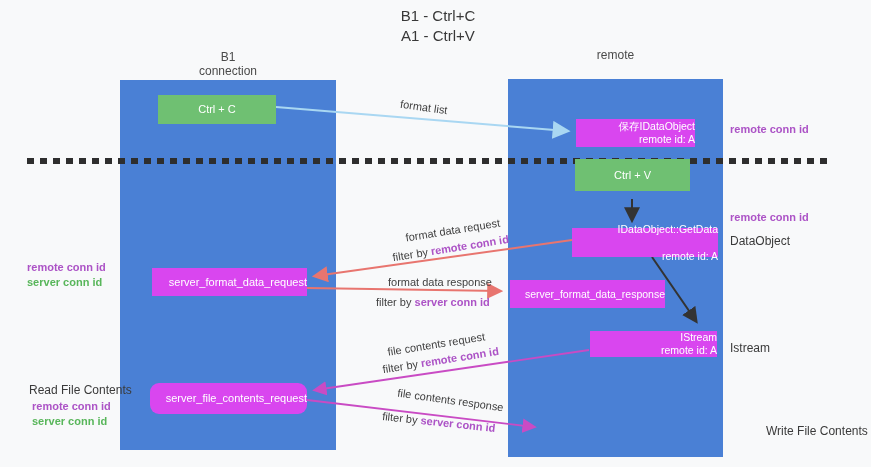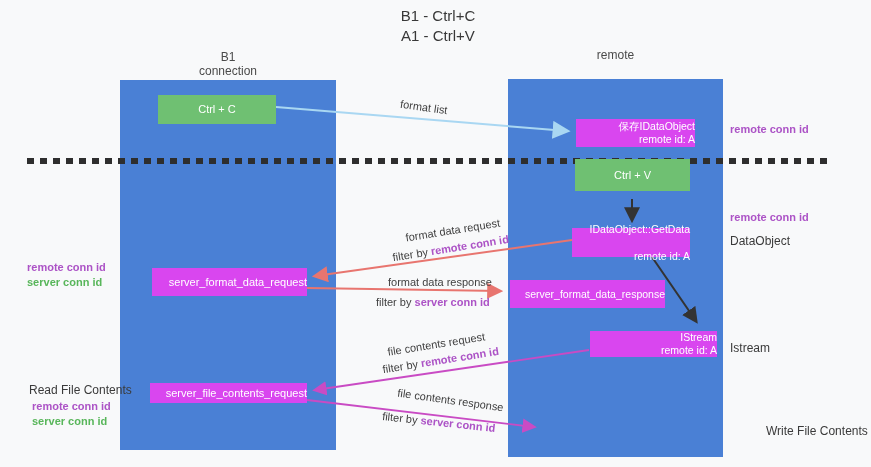--- a/index.html
+++ b/index.html
@@ -93,39 +93,39 @@
 
   <div class="box orange small" style="left:576px; top:119px; width:119px; height:28px;">
     <div>保存IDataObject</div>
     <div>remote id: A</div>
   </div>
 
   <div class="box green" style="left:575px; top:159px; width:115px; height:32px;text-align:right;">
     <div>Ctrl + V</div>
   </div>
 
-  <div class="box orange small" style="left:572px; top:228px; width:118px; height:29px;gap:14px;">
+  <div class="box orange small" style="left:572px; top:228px; width:146px; height:29px;gap:14px;">
     <div>IDataObject::GetData</div>
     <div>remote id: A</div>
   </div>
 
   <div class="box orange" style="left:152px; top:268px; width:155px; height:28px;">
     <div>server_format_data_request</div>
   </div>
 
   <div class="box orange" style="left:510px; top:280px; width:155px; height:28px;">
     <div style="font-size:10.5px;">server_format_data_response</div>
   </div>
 
   <div class="box orange small" style="left:590px; top:331px; width:127px; height:26px;">
     <div>IStream</div>
     <div>remote id: A</div>
   </div>
 
-  <div class="box orange" style="left:150px; top:383px; width:157px; height:20px;">
+  <div class="box orange" style="left:150px; top:383px; width:157px; height:31px;border-radius:9px;">
     <div>server_file_contents_request</div>
   </div>
 
 
   <div class="lbl rot-dn" style="left:400px; top:101px;">format list</div>
 
   <div class="lbl rot-up" style="left:405px; top:224px;">format data request</div>
   <div class="lbl rot-up" style="left:392px; top:242px;">
     <span>filter by</span>&nbsp;<span class="purple">remote conn id</span>
   </div>

